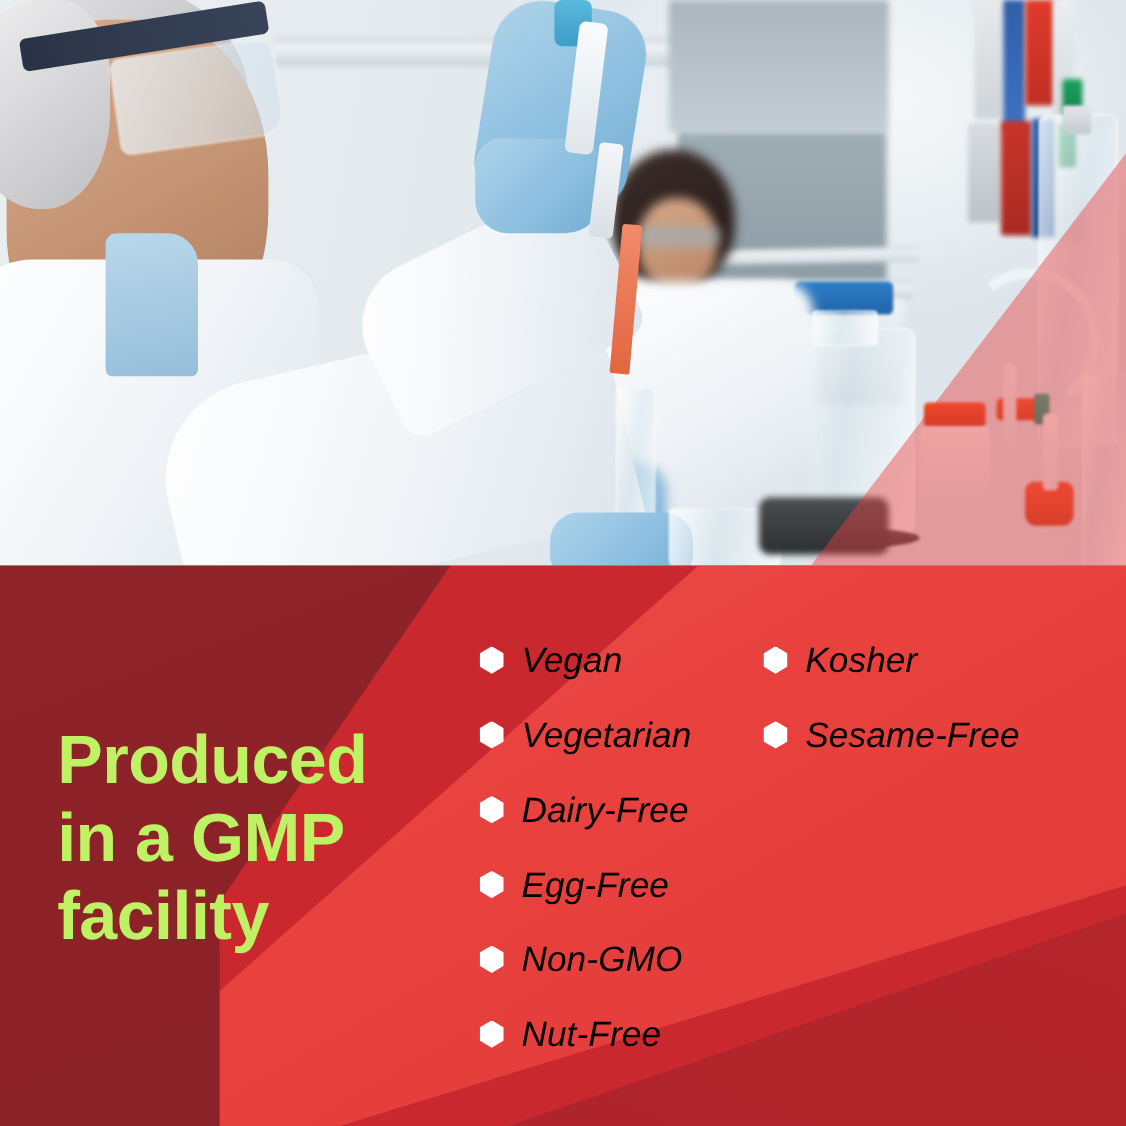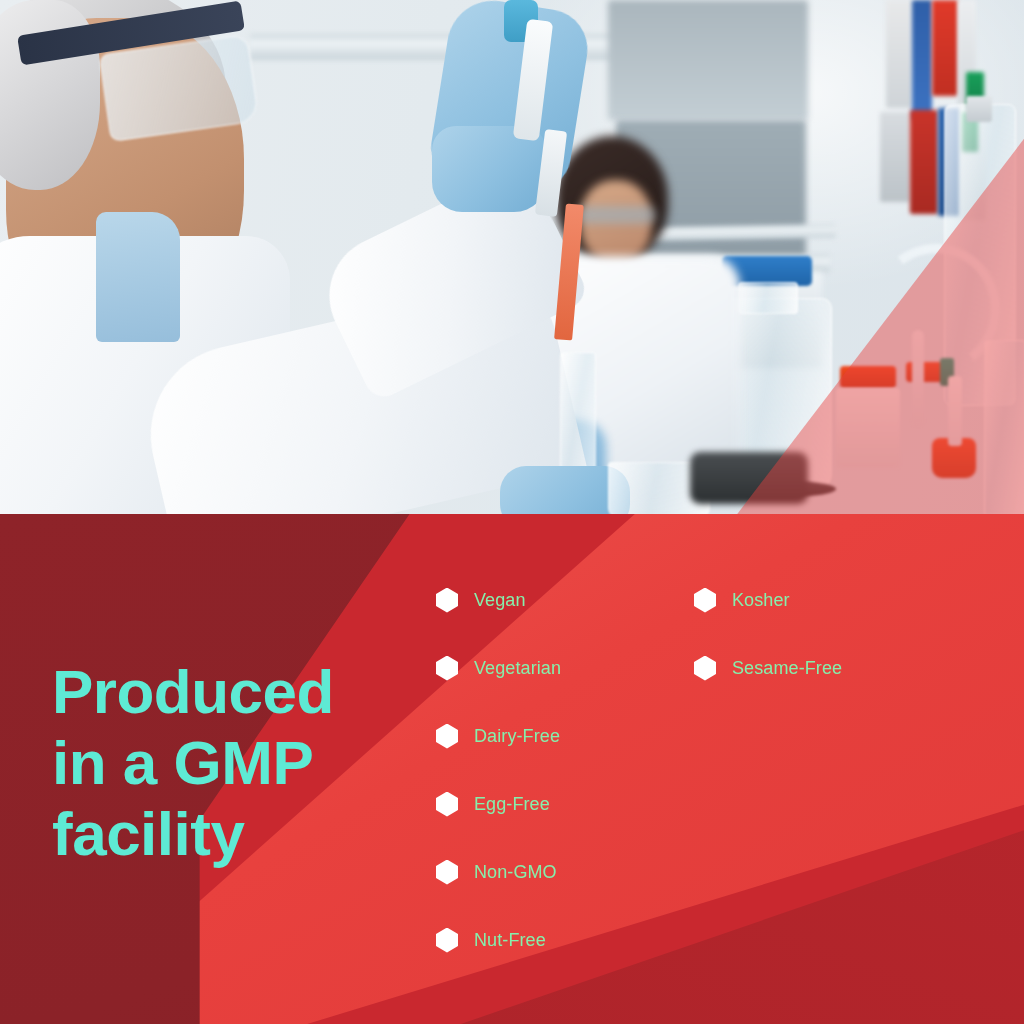--- a/index.html
+++ b/index.html
@@ -117,21 +117,21 @@
     clip-path: polygon(100% 62%, 100% 100%, 45% 100%);
     opacity: 0.85;
   }
 
   
   .headline {
     position: absolute;
     left: 52px;
     top: 100px;
     width: 400px;
-    color: #5eead4;
+    color: #bef264;
     font-size: 62px;
     font-weight: 700;
     line-height: 1.15;
     letter-spacing: -0.5px;
     white-space: pre-line;
   }
 
   
   .badges {
     position: absolute;
@@ -155,25 +155,26 @@
     gap: 16px;
   }
   .hexicon {
     flex: 0 0 auto;
     width: 22px;
     height: 25px;
     background: #ffffff;
     clip-path: polygon(50% 0%, 100% 26%, 100% 74%, 50% 100%, 0% 74%, 0% 26%);
   }
   .badge-label {
-    color: #86efac;
-    font-size: 18px;
+    color: #000000;
+    font-size: 32px;
     font-weight: 400;
     letter-spacing: 0.1px;
     white-space: nowrap;
+    font-style: italic;
   }
 </style>
 </head>
 <body>
 
 <div id="canvas">
 
   <div class="photo">
     <div class="photo-bg"></div>
 

